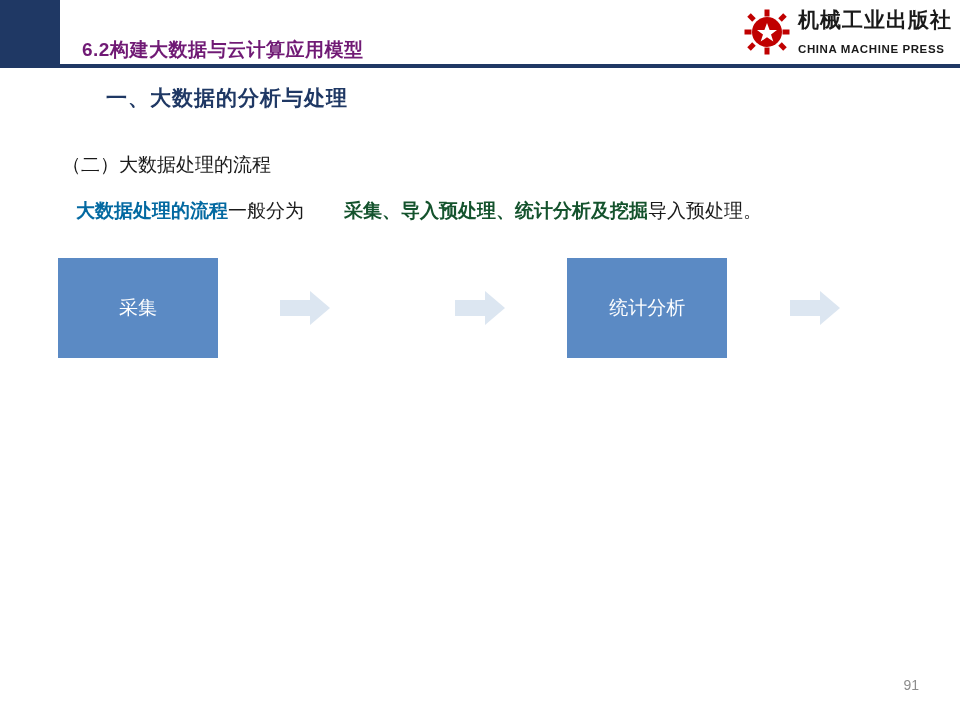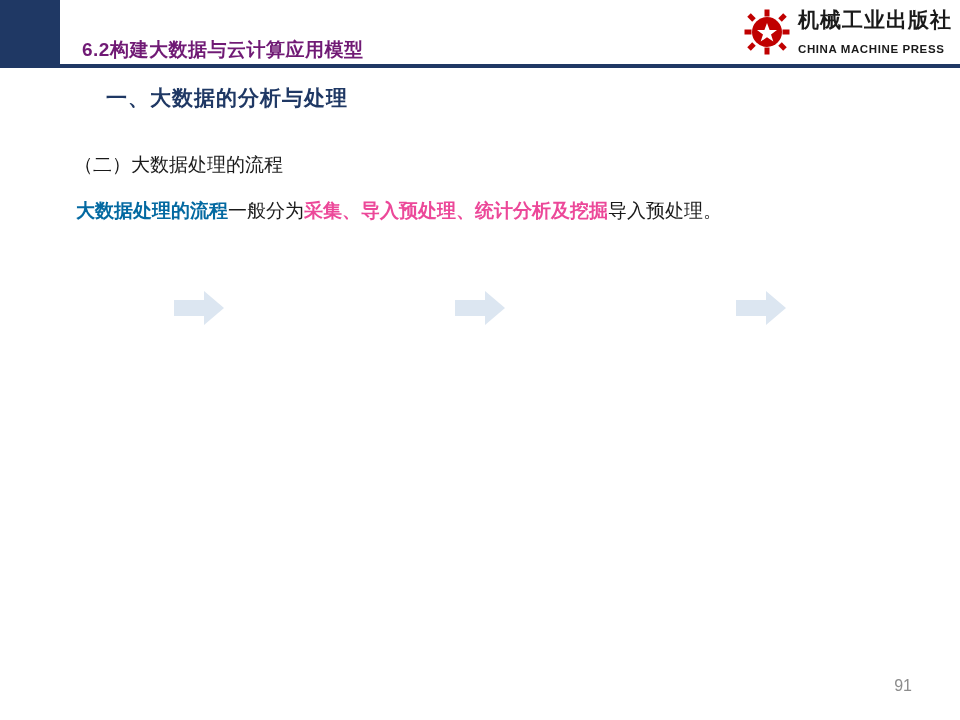--- a/index.html
+++ b/index.html
@@ -77,38 +77,39 @@
     font-size: 21px;
     font-weight: bold;
     color: #1f3864;
     letter-spacing: 1px;
     margin-left: 28px;
   }
 
   
   .sub-heading {
     position: absolute;
-    left: 74px; top: 152px;
+    left: 62px; top: 152px;
     font-size: 19px;
     color: #1a1a1a;
   }
   .para {
     position: absolute;
     left: 76px; top: 198px;
     font-size: 19px;
     color: #1a1a1a;
     white-space: nowrap;
   }
   .para .strong {
     font-weight: bold;
     color: #0369a1;
   }
   .para .hl {
     font-weight: bold;
-    color: #ec4899;
+    color: #14532d;
+    margin-left: 40px;
   }
 
   
   .flow {
     position: absolute;
     left: 58px; top: 256px;
     width: 844px; height: 104px;
     display: flex;
     align-items: center;
   }
@@ -138,22 +139,22 @@
     position: absolute;
     left: 0; right: 0;
     top: 672px;
     text-align: center;
     font-size: 16px;
     color: #1a1a1a;
     font-family: "Liberation Serif", serif;
   }
   .page-number {
     position: absolute;
-    right: 48px; top: 677px;
-    font-size: 16px;
+    right: 41px; top: 677px;
+    font-size: 14px;
     color: #8c8c8c;
   }
 </style>
 </head>
 <body>
 
 <div class="slide">
 
   <div class="left-bar"></div>
   <div class="header-rule"></div>
@@ -189,34 +190,40 @@
   <div class="section-heading">一、大数据的分析与处理</div>
 
   <div class="sub-heading">（二）大数据处理的流程</div>
 
   <div class="para">
     <span class="strong">大数据处理的流程</span><span>一般分为</span><span class="hl">采集、导入预处理、统计分析及挖掘</span><span>导入预处理。</span>
   </div>
 
   <div class="flow">
 
+    <div class="flow-box">
+      <span>采集</span>
+    </div>
 
     <div class="flow-arrow">
       <svg width="50" height="34" viewBox="0 0 50 34" aria-hidden="true">
         <polygon fill="#dce6f1" points="0,9 30,9 30,0 50,17 30,34 30,25 0,25"></polygon>
       </svg>
     </div>
 
 
     <div class="flow-arrow">
       <svg width="50" height="34" viewBox="0 0 50 34" aria-hidden="true">
         <polygon fill="#dce6f1" points="0,9 30,9 30,0 50,17 30,34 30,25 0,25"></polygon>
       </svg>
     </div>
 
+    <div class="flow-box">
+      <span>统计分析</span>
+    </div>
 
     <div class="flow-arrow">
       <svg width="50" height="34" viewBox="0 0 50 34" aria-hidden="true">
         <polygon fill="#dce6f1" points="0,9 30,9 30,0 50,17 30,34 30,25 0,25"></polygon>
       </svg>
     </div>
 
 
   </div>
 

